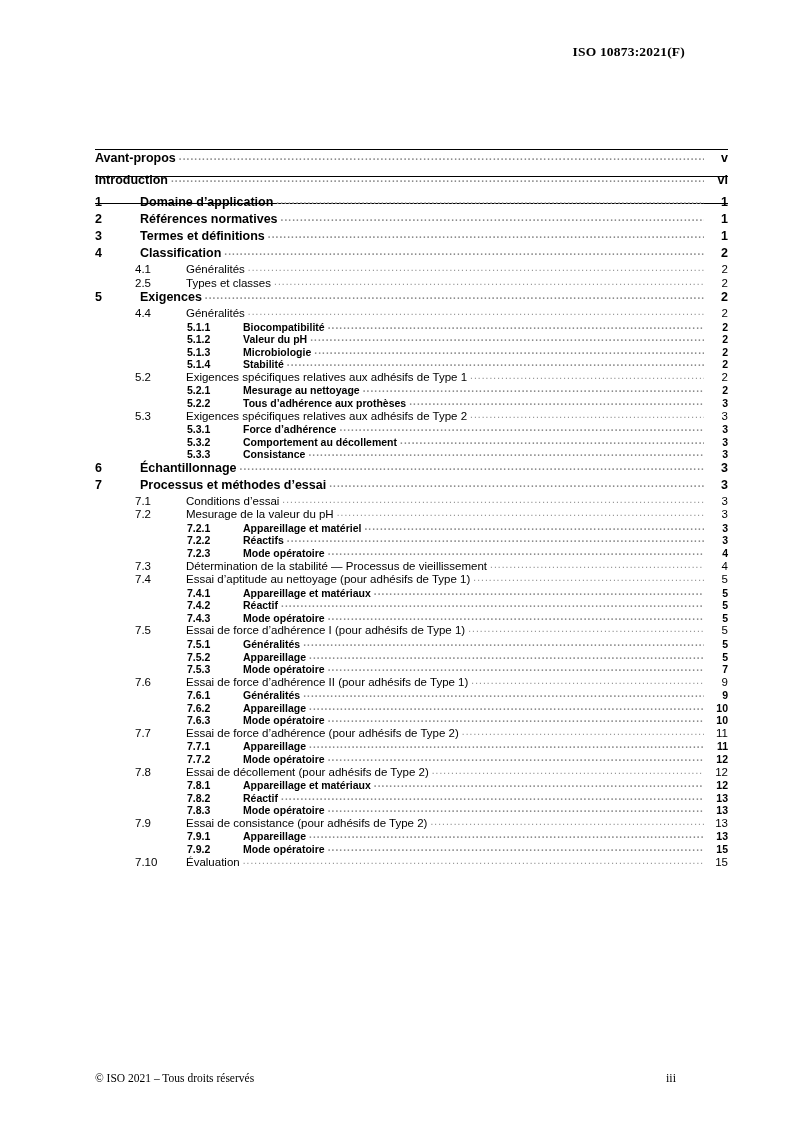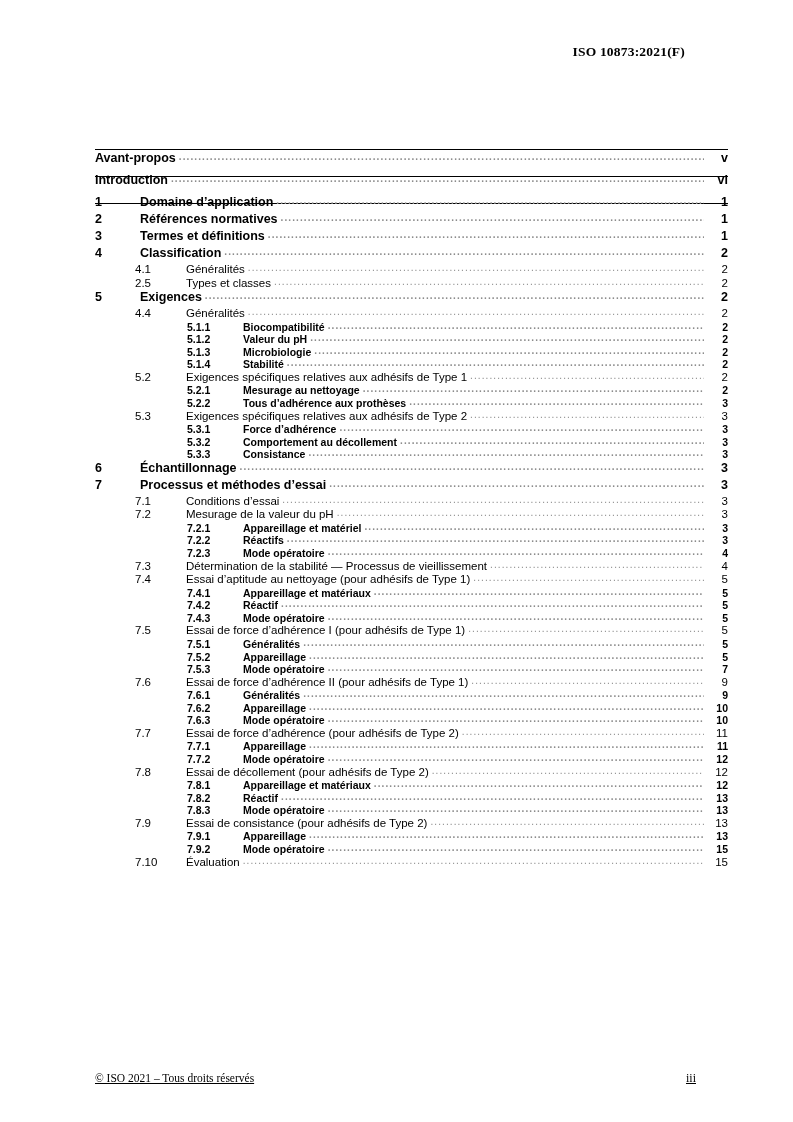--- a/index.html
+++ b/index.html
@@ -137,27 +137,26 @@
     position: absolute;
     left: 95px;
     width: 633px;
     top: 203px;
   }
 
   .footer {
     position: absolute;
     bottom: 36px;
     left: 95px;
-    right: 54px;
+    right: 74px;
     display: flex;
     justify-content: space-between;
     align-items: baseline;
     font-family: "Liberation Serif", serif;
     font-size: 11.5px;
-    text-decoration: underline;
   }
   .footer-right {
     font-family: "Liberation Serif", serif;
     font-size: 12px;
     margin-top: 28px;
   }
 </style>
 </head>
 <body>
 

